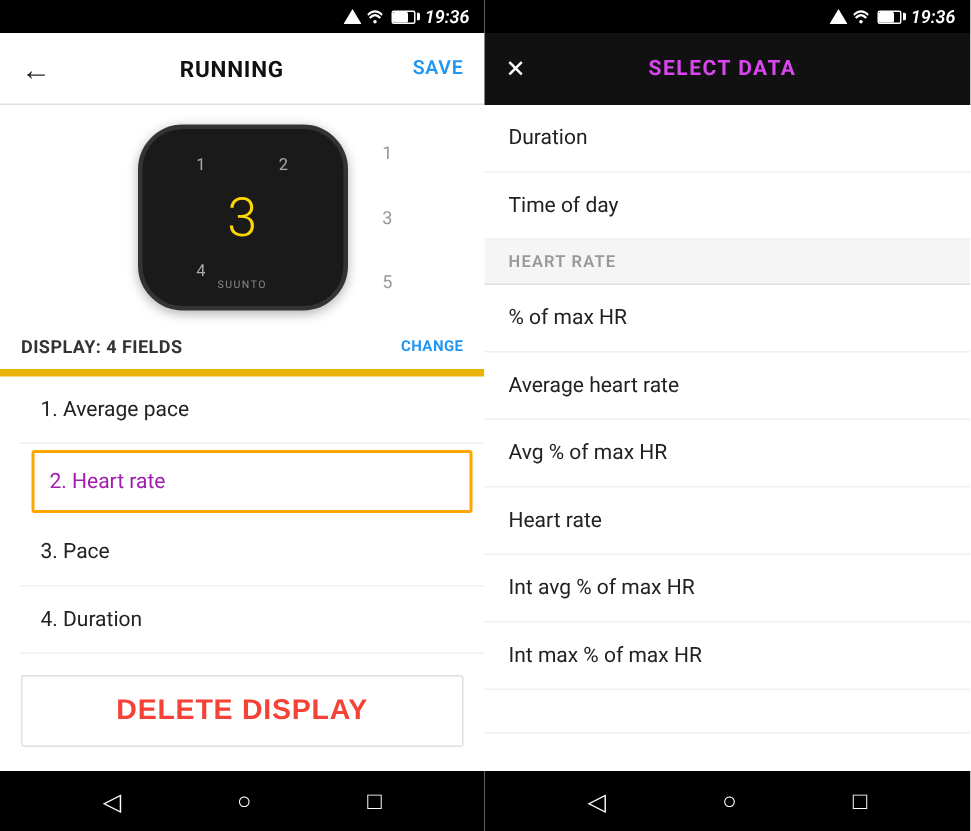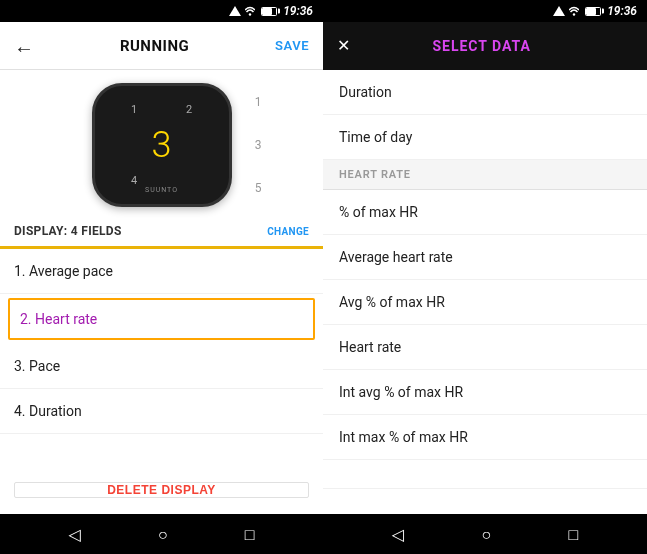--- a/index.html
+++ b/index.html
@@ -137,39 +137,40 @@
     .side-num {
       font-size: 12px;
       color: #999;
     }
 
     .display-bar {
       display: flex;
       align-items: center;
       justify-content: space-between;
       padding: 8px 14px;
-      border-bottom: 3px solid #eab308;
+      border-bottom: 5px solid #eab308;
     }
     .display-label {
       font-size: 12px;
       font-weight: 700;
       color: #333;
       letter-spacing: 0.3px;
     }
     .change-btn {
       font-size: 10px;
       font-weight: 700;
       color: #2196F3;
       cursor: pointer;
       letter-spacing: 0.3px;
     }
 
     .fields-list {
       flex: 1;
       padding: 0;
+      margin-left: 13px;
     }
     .field-item {
       padding: 14px 14px;
       font-size: 14px;
       color: #222;
       border-bottom: 1px solid #f0f0f0;
     }
     .field-item.selected {
       border: 2px solid #FFA500;
       margin: 4px 8px;
@@ -180,24 +181,24 @@
 
     .delete-btn-area {
       padding: 12px 14px 16px;
       display: flex;
       justify-content: center;
     }
     .delete-btn {
       border: 1px solid #e0e0e0;
       background: #fff;
       color: #F44336;
-      font-size: 12px;
+      font-size: 19px;
       font-weight: 600;
       letter-spacing: 0.5px;
-      padding: 0 0;
+      padding: 12px 0;
       width: 100%;
       cursor: pointer;
       border-radius: 2px;
     }
 
     .nav-bar {
       background: #000;
       height: 40px;
       display: flex;
       align-items: center;

